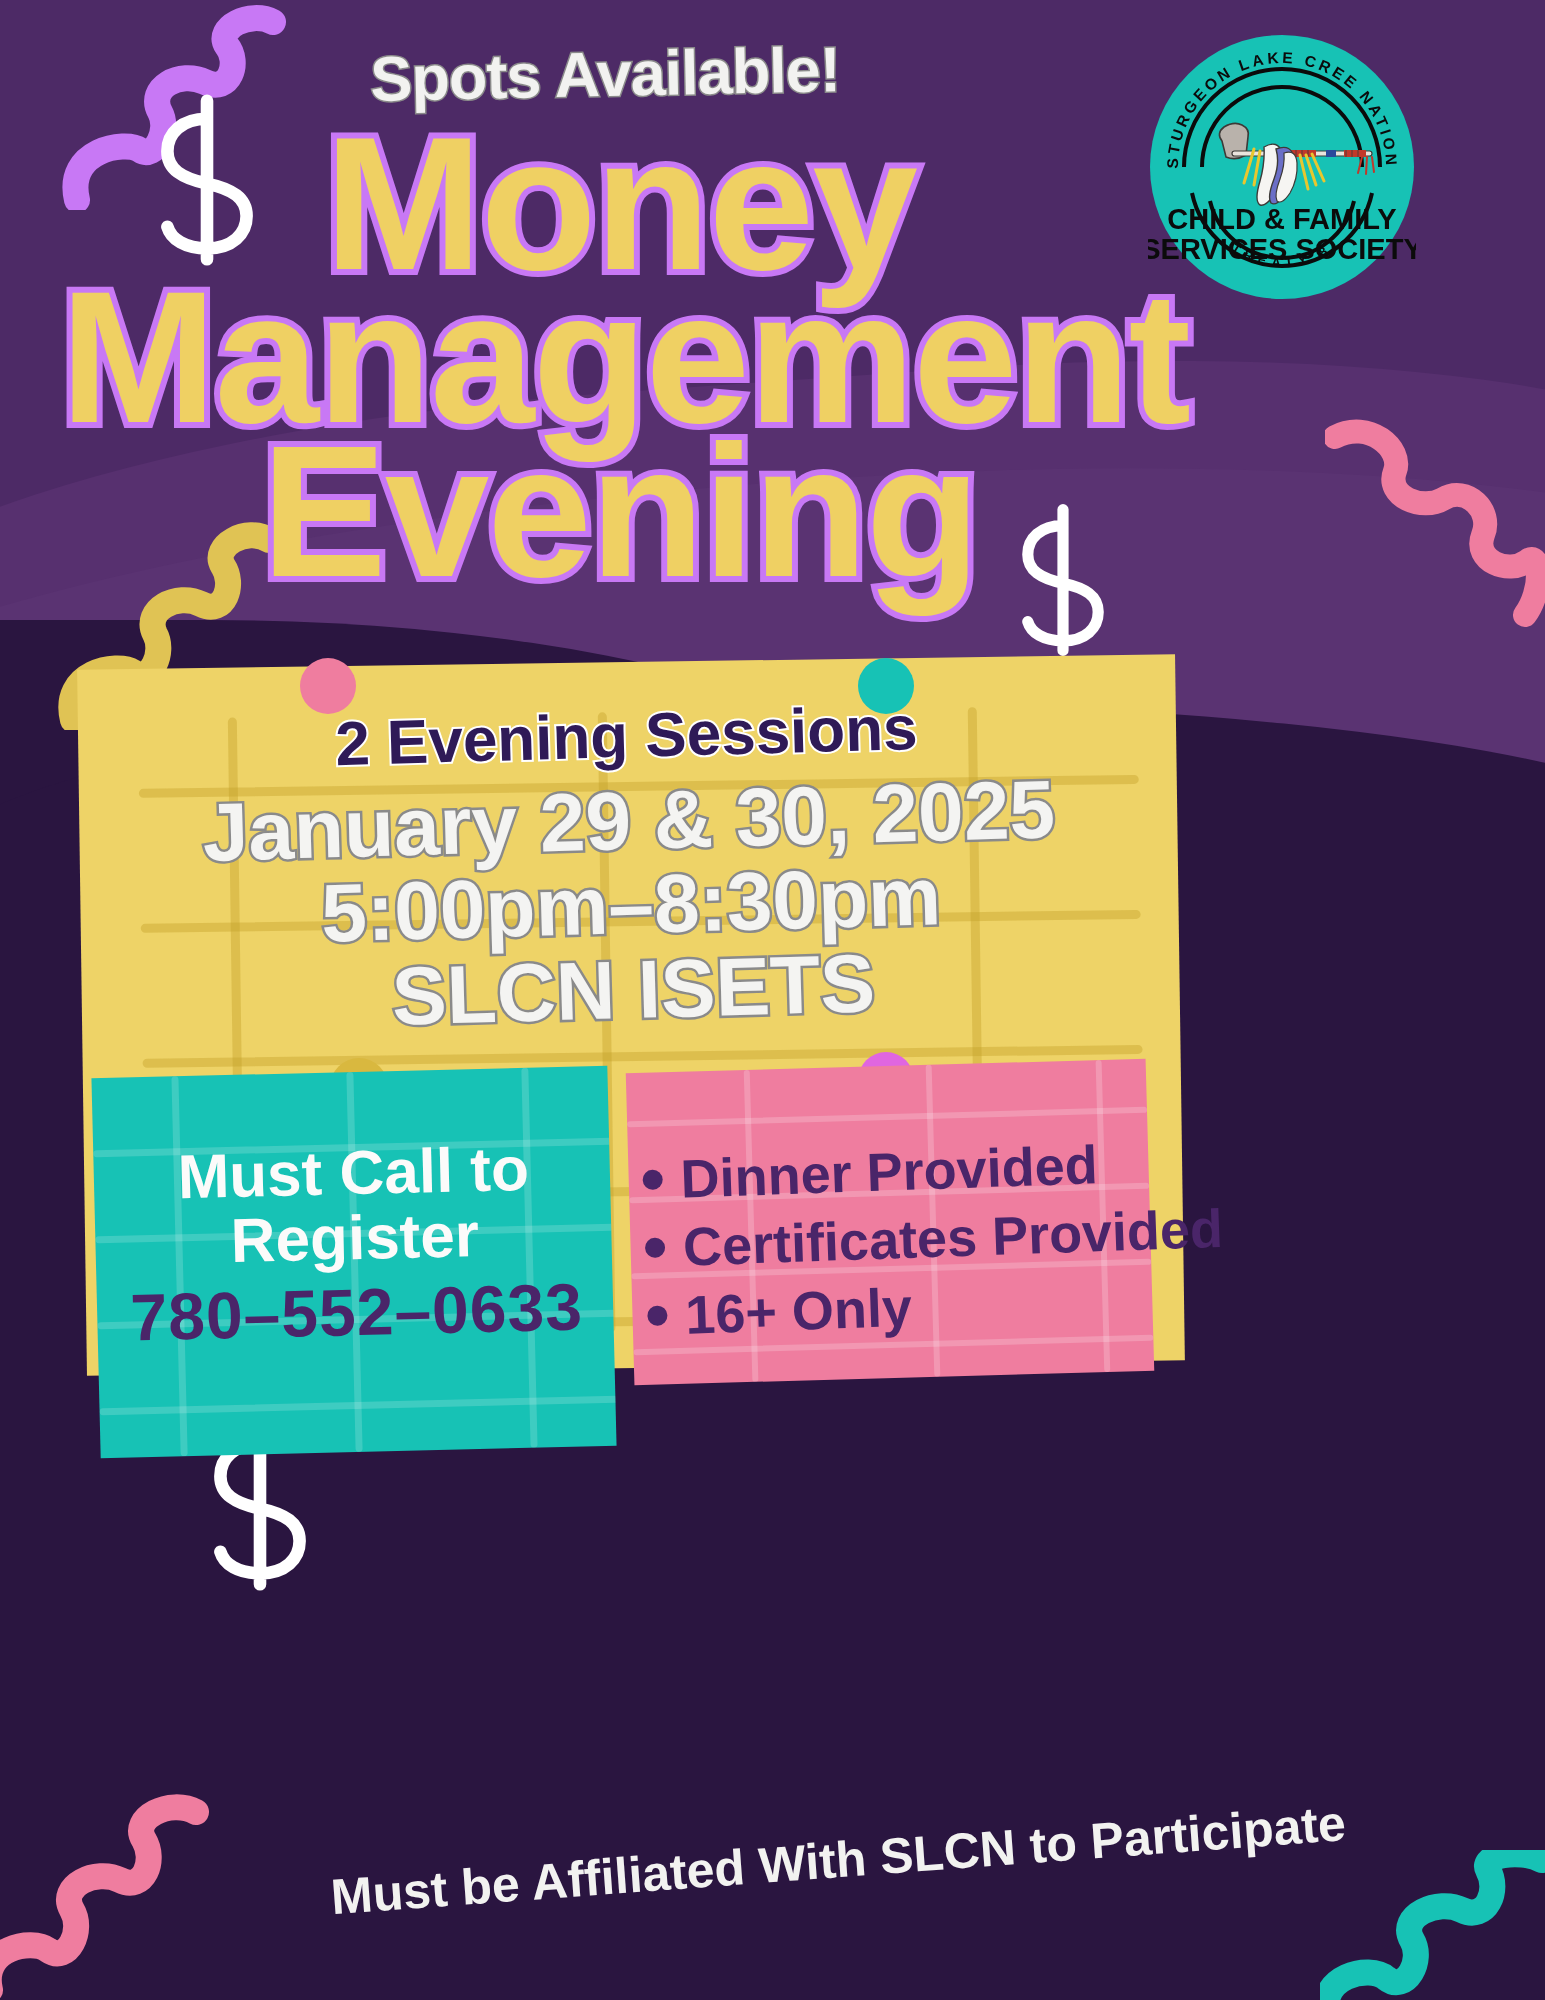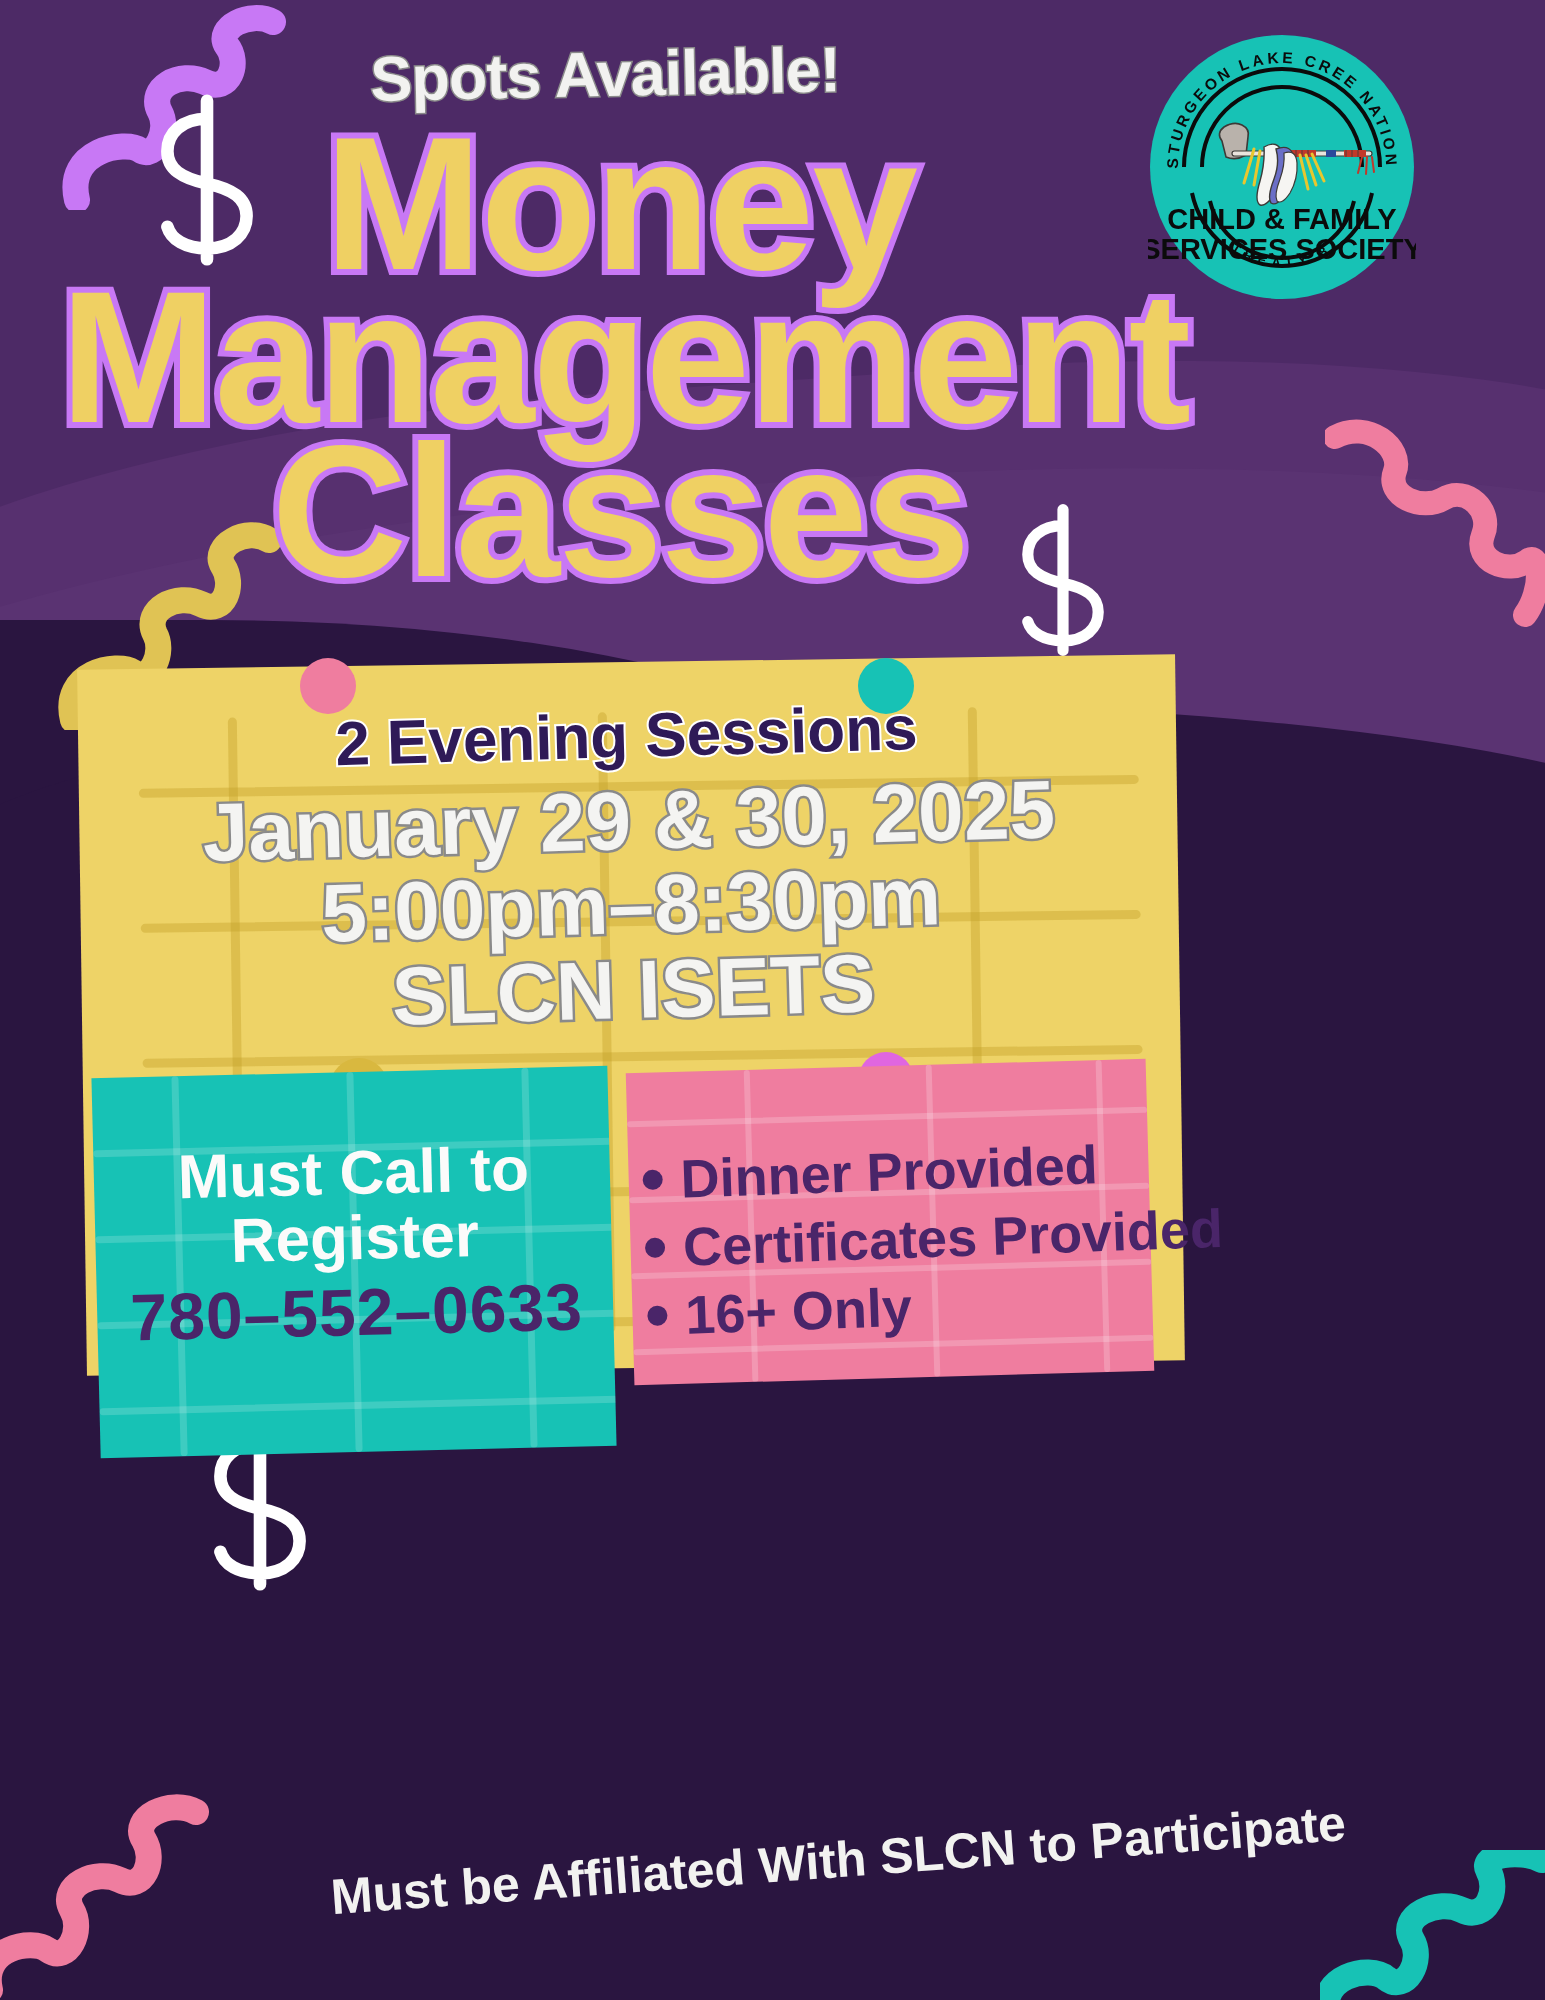--- a/index.html
+++ b/index.html
@@ -341,21 +341,21 @@
   <svg class="dollar" style="left:205px; top:1415px;" width="110" height="180" viewBox="0 0 60 100" fill="none">
     <path d="M30 6 L30 94 M30 16 C16 16 8 24 8 34 C8 44 16 49 30 52
              C44 55 52 60 52 70 C52 80 44 88 30 88 C18 88 10 83 8 76" stroke="#ffffff" stroke-width="7" stroke-linecap="round" stroke-linejoin="round"></path>
   </svg>
 
   <div class="spots-available">Spots Available!</div>
 
   <div class="title-block">
     <span class="title-line l1">Money</span>
     <span class="title-line l2">Management</span>
-    <span class="title-line l3">Classes</span>
+    <span class="title-line l3">Evening</span>
   </div>
 
   <svg class="logo" viewBox="0 0 268 268">
     <circle cx="134" cy="134" r="132" fill="#17c2b5"></circle>
     <path id="arcTop" d="M 134 134 m -104 0 a 104 104 0 0 1 208 0" fill="none"></path>
     <path id="arcTopPath" d="M 30 134 A 104 104 0 0 1 238 134" fill="none"></path>
     <path d="M 36 134 A 98 98 0 0 1 232 134" fill="none" stroke="#0b0b0b" stroke-width="4"></path>
     <path d="M 54 134 A 80 80 0 0 1 214 134" fill="none" stroke="#0b0b0b" stroke-width="4"></path>
     <path d="M 44 160 A 92 92 0 0 0 224 160" fill="none" stroke="#0b0b0b" stroke-width="4"></path>
     <path d="M 62 168 A 74 74 0 0 0 206 168" fill="none" stroke="#0b0b0b" stroke-width="4"></path>

